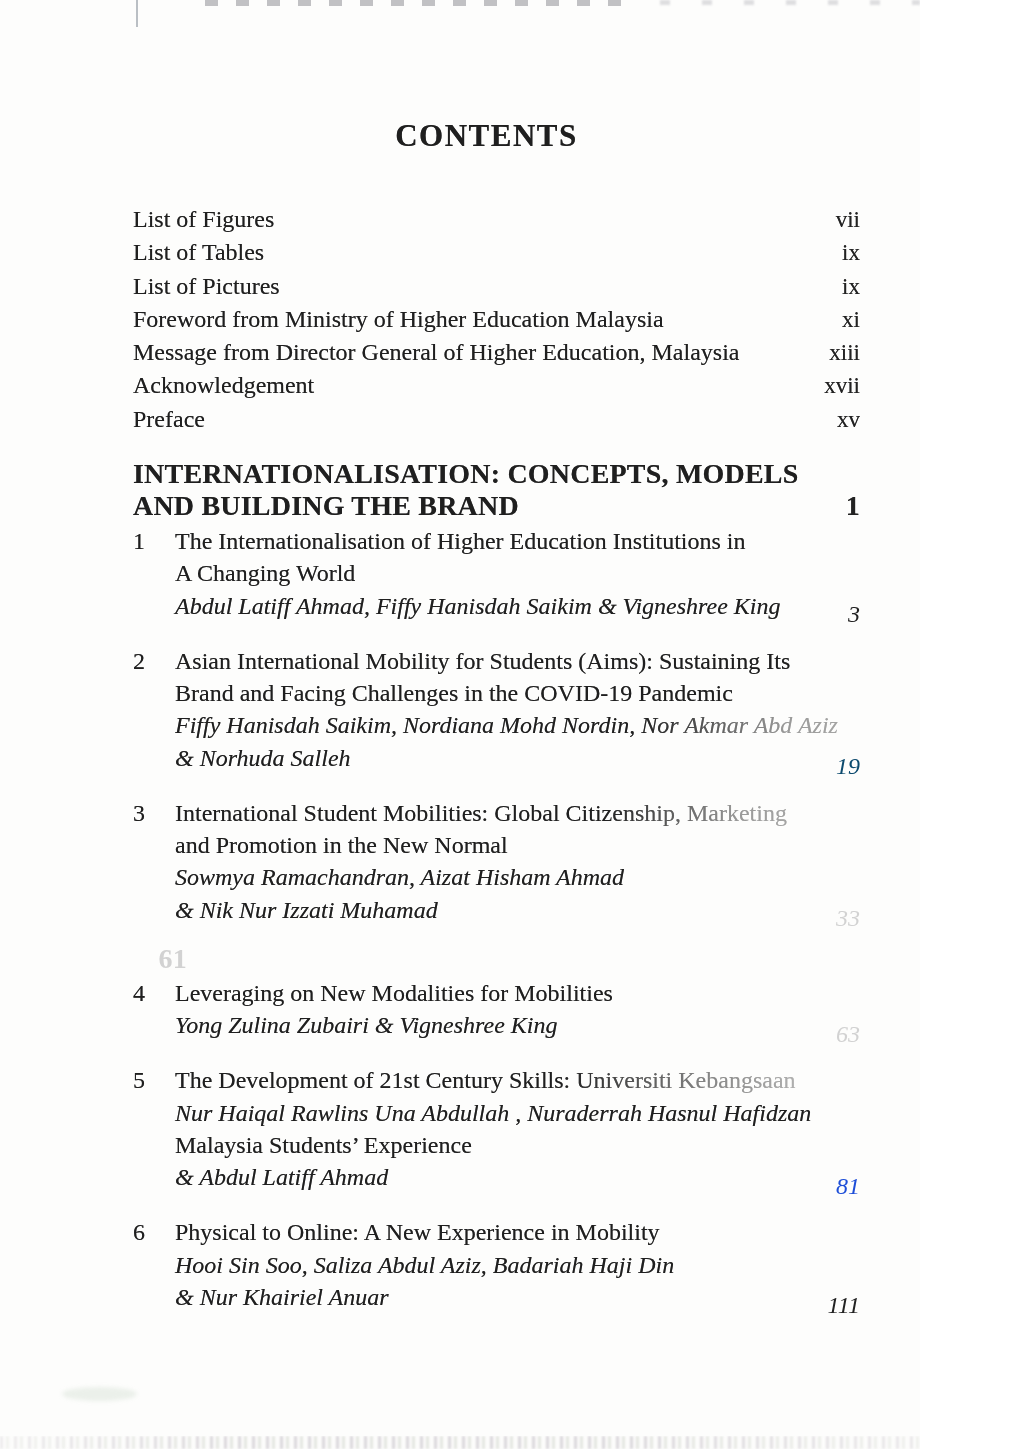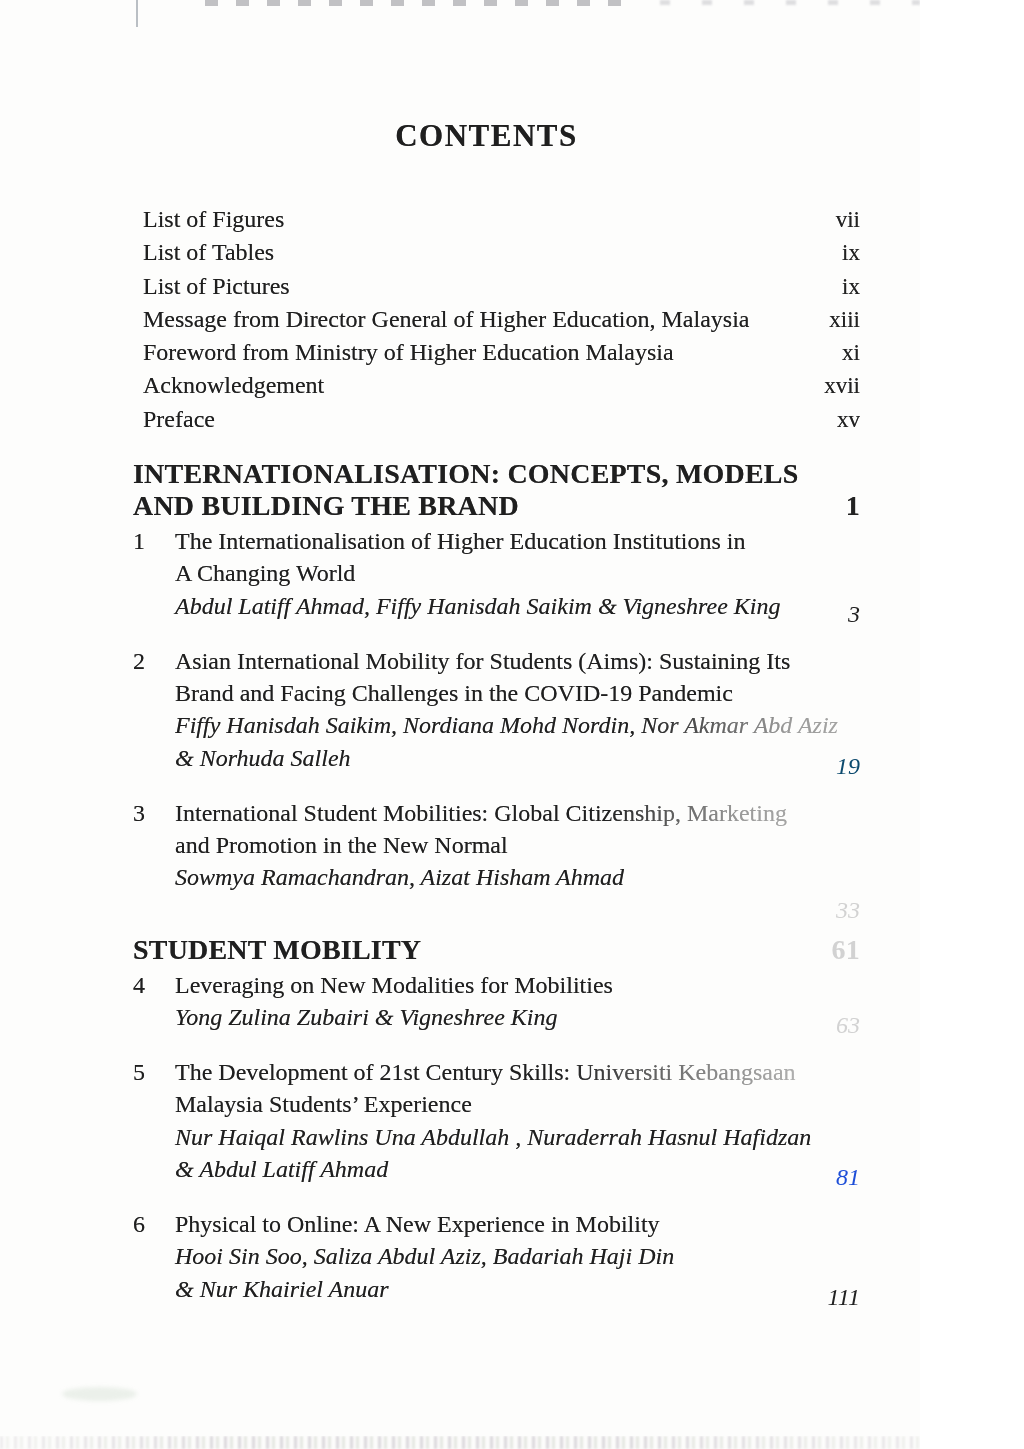--- a/index.html
+++ b/index.html
@@ -15,21 +15,21 @@
     text-align:center; margin-top:118px; margin-left:-20px;
     font-size:31px; font-weight:700; letter-spacing:1.5px;
     text-shadow:0 0 0.6px rgba(0,0,0,.6);
   }
 
   .row { display:flex; justify-content:space-between; align-items:baseline; }
   .row .pg { min-width:54px; text-align:right; white-space:nowrap; }
 
   
   .front-matter { margin-top:49px; font-size:24px; }
-  .front-matter .row { line-height:33.3px;margin-left:10px; }
+  .front-matter .row { line-height:33.3px; }
   .front-matter .lbl { white-space:nowrap; text-shadow:0 0 0.5px rgba(0,0,0,.55); }
   .front-matter .pg { font-size:23px; text-shadow:0 0 0.5px rgba(0,0,0,.55); }
 
   
   .section { margin-top:22px; }
   .section.second { margin-top:8px; }
   .sec-line { line-height:32.4px; font-size:28px; font-weight:700;
               letter-spacing:0.2px; text-shadow:0 0 0.5px rgba(0,0,0,.6); }
   .chapter { margin-top:14px; }
   .chapter.first { margin-top:2px; }
@@ -107,26 +107,26 @@
       </div>
       <div class="row">
         <span class="lbl">List of Tables</span>
         <span class="pg">ix</span>
       </div>
       <div class="row">
         <span class="lbl">List of Pictures</span>
         <span class="pg">ix</span>
       </div>
       <div class="row">
+        <span class="lbl">Foreword from Ministry of Higher Education Malaysia</span>
+        <span class="pg">xi</span>
+      </div>
+      <div class="row">
         <span class="lbl">Message from Director General of Higher Education, Malaysia</span>
         <span class="pg">xiii</span>
-      </div>
-      <div class="row">
-        <span class="lbl">Foreword from Ministry of Higher Education Malaysia</span>
-        <span class="pg">xi</span>
       </div>
       <div class="row">
         <span class="lbl">Acknowledgement</span>
         <span class="pg">xvii</span>
       </div>
       <div class="row">
         <span class="lbl">Preface</span>
         <span class="pg">xv</span>
       </div>
     </div>
@@ -205,29 +205,29 @@
         </div>
         <div class="row ch-line authors">
           <span class="left">
               <span class="num"></span>
               <span class="txt">Sowmya Ramachandran, Aizat Hisham Ahmad</span>
             </span>
         </div>
         <div class="row ch-line authors">
           <span class="left">
               <span class="num"></span>
+              <span class="txt">&amp; Nik Nur Izzati Muhamad</span>
             </span>
           <span class="pg ghost">33</span>
         </div>
       </div>
     </div>
 
     <div class="section second">
       <div class="row sec-line">
-        <span class="txt">STUDENT MOBILITY</span>
         <span class="pg ghost">61</span>
       </div>
 
       <div class="chapter first">
         <div class="row ch-line">
           <span class="left">
               <span class="num">4</span>
               <span class="txt">Leveraging on New Modalities for Mobilities</span>
             </span>
         </div>
@@ -240,30 +240,30 @@
         </div>
       </div>
 
       <div class="chapter">
         <div class="row ch-line">
           <span class="left">
               <span class="num">5</span>
               <span class="txt fade-strong">The Development of 21st Century Skills: Universiti Kebangsaan</span>
             </span>
         </div>
+        <div class="row ch-line authors">
+          <span class="left">
+              <span class="num"></span>
+              <span class="txt">Nur Haiqal Rawlins Una Abdullah , Nuraderrah Hasnul Hafidzan</span>
+            </span>
+        </div>
         <div class="row ch-line">
           <span class="left">
               <span class="num"></span>
               <span class="txt">Malaysia Students’ Experience</span>
-            </span>
-        </div>
-        <div class="row ch-line authors">
-          <span class="left">
-              <span class="num"></span>
-              <span class="txt">Nur Haiqal Rawlins Una Abdullah , Nuraderrah Hasnul Hafidzan</span>
             </span>
         </div>
         <div class="row ch-line authors">
           <span class="left">
               <span class="num"></span>
               <span class="txt">&amp; Abdul Latiff Ahmad</span>
             </span>
           <span class="pg faded">81</span>
         </div>
       </div>

